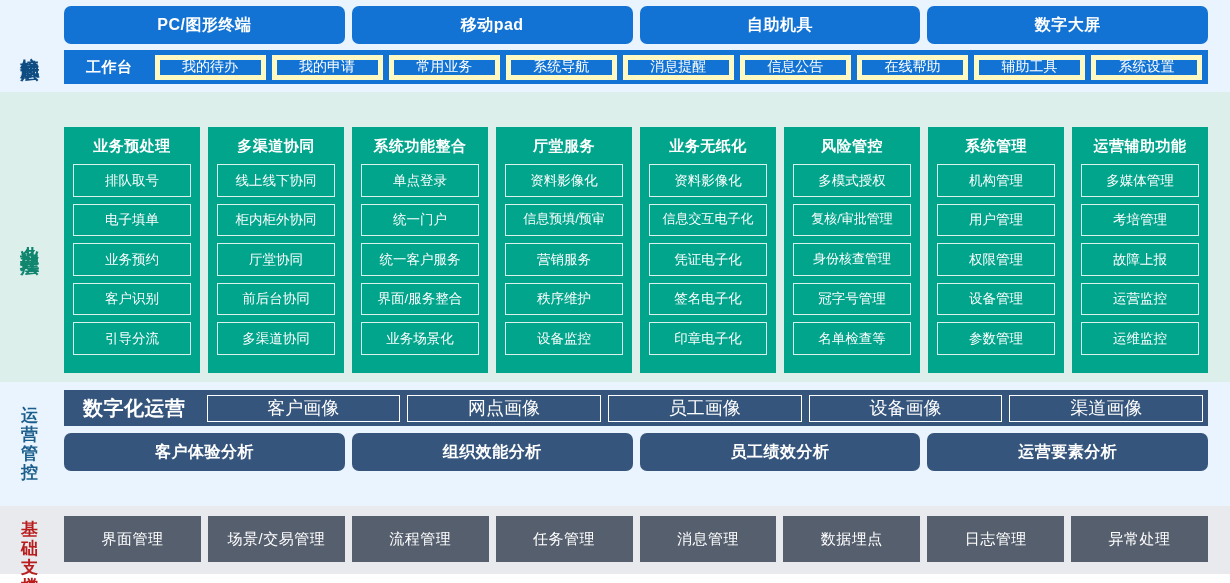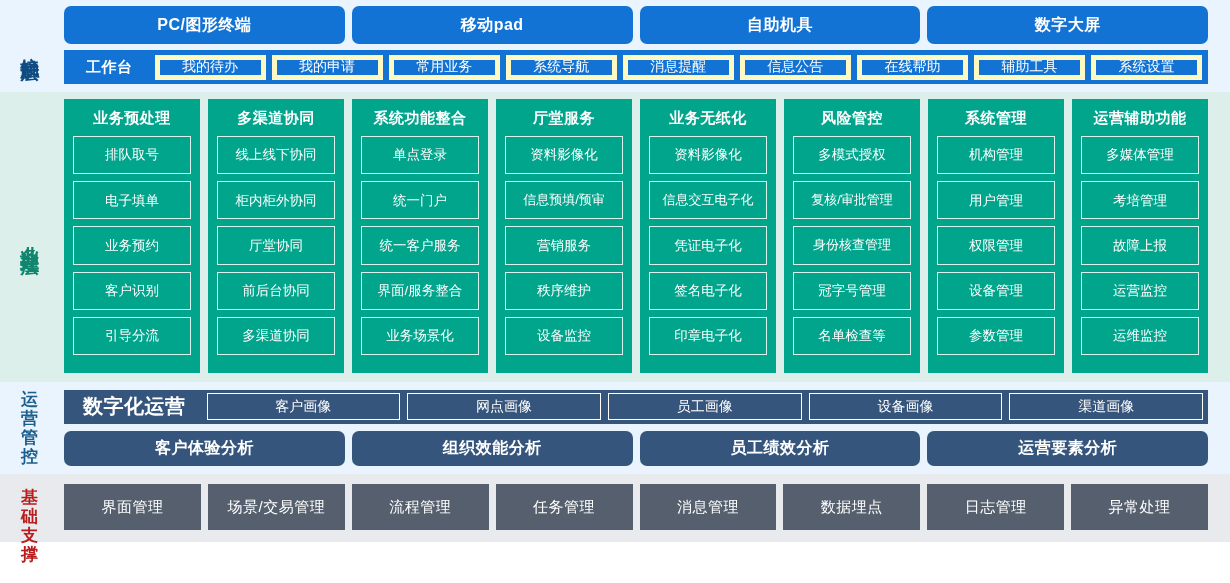--- a/index.html
+++ b/index.html
@@ -82,20 +82,21 @@
   }
   .sec-business .side-label { color: #11866f; background: #dcefeb; }
   .biz-body { flex: 1; display: flex; gap: 8px; padding: 7px 22px 9px 4px; }
   .biz-col {
     flex: 1;
     background: #00a58c;
     display: flex; flex-direction: column;
     padding: 8px 9px 18px 9px;
     gap: 7px;
     min-width: 0;
+    margin-top: 28px;
   }
   .biz-col-title {
     color: #ffffff; font-size: 15px; font-weight: bold;
     text-align: center; letter-spacing: 0.5px;
     height: 22px; line-height: 22px;
     white-space: nowrap;
   }
   .biz-item {
     flex: 1;
     border: 1px solid #d8f3ec;
@@ -103,40 +104,40 @@
     font-size: 13.5px;
     display: flex; align-items: center; justify-content: center;
     text-align: center;
     line-height: 1.15;
     padding: 0 2px;
   }
   .biz-item.two-line { font-size: 13px; }
 
   
   .sec-ops {
-    height: 92px;
+    height: 124px;
     background: #eaf4fe;
     display: flex;
   }
   .sec-ops .side-label { color: #1b5e8c; background: #eaf4fe; }
   .ops-body { flex: 1; display: flex; flex-direction: column; padding: 8px 22px 8px 4px; gap: 7px; }
   .ops-portrait-row {
     height: 36px;
     background: #35557c;
     display: flex; align-items: center;
     padding: 0 5px; gap: 7px;
   }
   .ops-portrait-title {
     color: #ffffff; font-size: 20px; font-weight: bold;
     padding: 0 14px; white-space: nowrap; letter-spacing: 0.5px;
   }
   .ops-chip {
     flex: 1; height: 27px;
     border: 1px solid #ffffff;
-    color: #ffffff; font-size: 14px;
+    color: #ffffff; font-size: 18px;
     display: flex; align-items: center; justify-content: center;
     white-space: nowrap;
   }
   .ops-analysis-row { display: flex; gap: 7px; height: 38px; border-radius: 12px; }
   .ops-analysis-btn {
     flex: 1;
     background: #35557c;
     border-radius: 7px;
     color: #ffffff; font-size: 16px; font-weight: bold;
     display: flex; align-items: center; justify-content: center;

